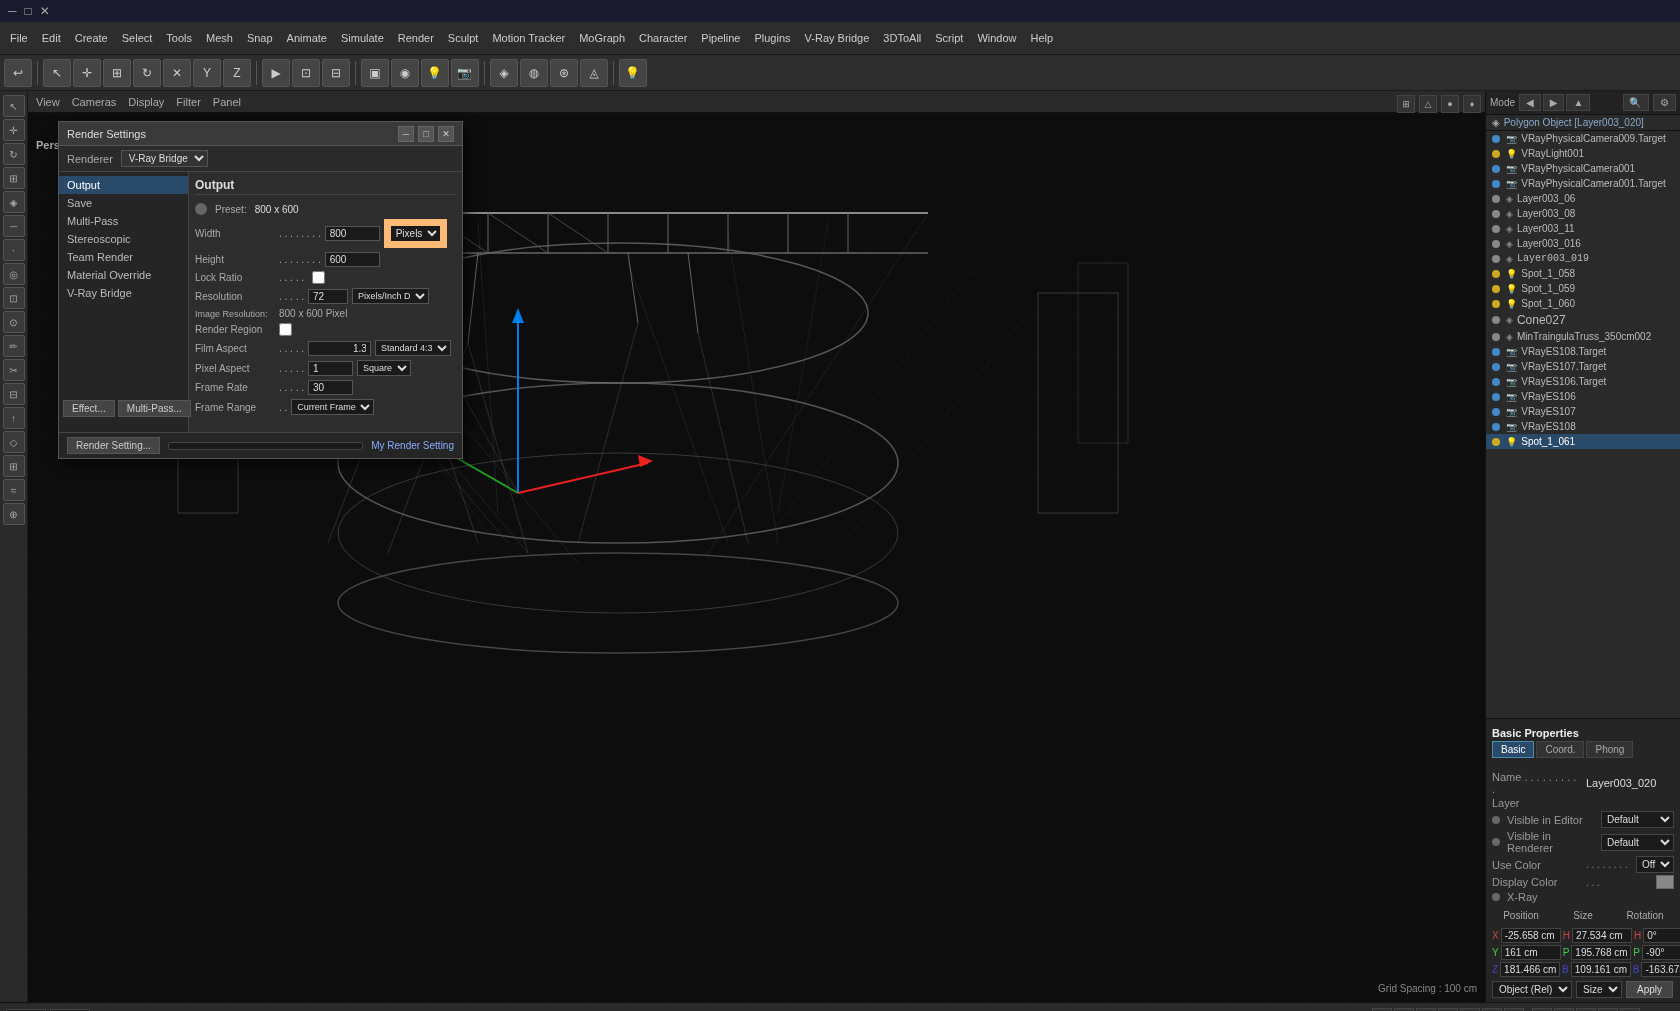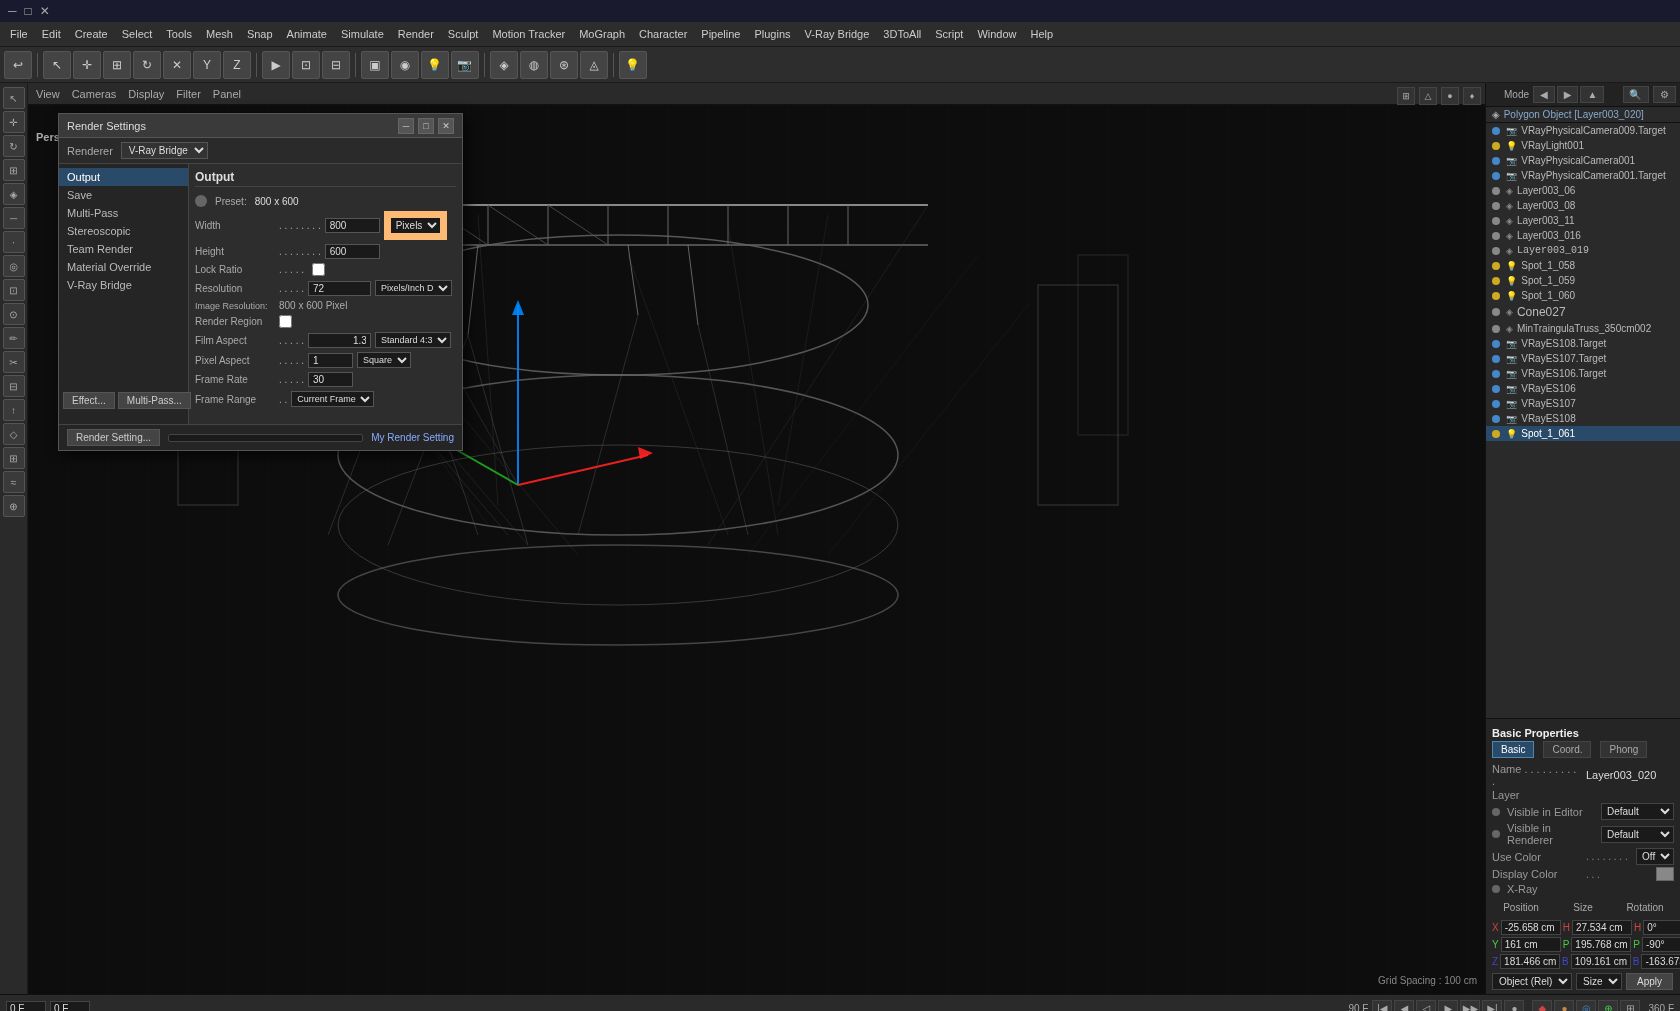--- a/index.html
+++ b/index.html
@@ -19,21 +19,21 @@
     #titlebar .title { flex: 1; }
     #titlebar .controls { display: flex; gap: 8px; }
     #titlebar .controls span { cursor: pointer; font-size: 12px; }
 
     
     #menubar {
       background: #2d2d2d;
       height: 25px;
       display: flex;
       align-items: center;
-      padding: 8px 4px;
+      padding: 16px 4px;
       gap: 2px;
       font-size: 11px;
       border-bottom: 1px solid #1a1a1a;
     }
     #menubar span {
       padding: 2px 6px;
       cursor: pointer;
       color: #ccc;
     }
 
@@ -288,22 +288,22 @@
     }
 
     
     #bottom-right {
       border-top: 1px solid #111;
       background: #252525;
       padding: 4px 6px;
     }
     .br-tabs {
       display: flex;
-      gap: 9px;
-      margin-bottom: 4px;
+      gap: 2px;
+      margin-bottom: 12px;
     }
     .br-tab {
       padding: 2px 8px;
       background: #333;
       border: 1px solid #444;
       cursor: pointer;
       font-size: 10px;
       color: #aaa;
     }
     .br-tab.active { background: #2a4a6a; color: #fff; border-color: #4a8ab0; }
@@ -625,21 +625,21 @@
 
             <div class="rs-row">
               <span class="rs-label">Lock Ratio</span>
               <span style="color:#aaa;font-size:10px;">. . . . .</span>
               <input type="checkbox" style="margin-left: 4px;">
             </div>
 
             <div class="rs-row">
               <span class="rs-label">Resolution</span>
               <span style="color:#aaa;font-size:10px;">. . . . .</span>
-              <input class="rs-input" value="72" style="width: 63px;">
+              <input class="rs-input" value="72" style="width: 40px;">
               <select style="background:#1a1a1a;border:1px solid #555;color:#ddd;font-size:9px;padding:1px;"><option>Pixels/Inch D</option></select>
             </div>
 
             <div class="rs-row">
               <span class="rs-label" style="font-size:9px;">Image Resolution:</span>
               <span style="color:#aaa;font-size:10px;">800 x 600 Pixel</span>
             </div>
 
             <div class="rs-row">
               <span class="rs-label">Render Region</span>
@@ -677,21 +677,21 @@
           <button class="rs-footer-btn">Render Setting...</button>
           <div style="flex:1;background:#1a1a1a;height:8px;border:1px solid #444;border-radius:2px;"></div>
           <span style="color:#88aaff;font-size:10px;">My Render Setting</span>
         </div>
       </div>
     </div>
 
     <div id="right-panel">
 
       <div id="mode-bar">
-        <span style="color:#aaa;font-size:10px;margin-left:14px;">Mode</span>
+        <span style="color:#aaa;font-size:10px;">Mode</span>
         <div style="display:flex;gap:2px;align-items:center;">
           <div class="mode-btn">◀</div>
           <div class="mode-btn">▶</div>
           <div class="mode-btn">▲</div>
         </div>
         <div style="flex:1;"></div>
         <div class="mode-btn">🔍</div>
         <div class="mode-btn">⚙</div>
       </div>
 

